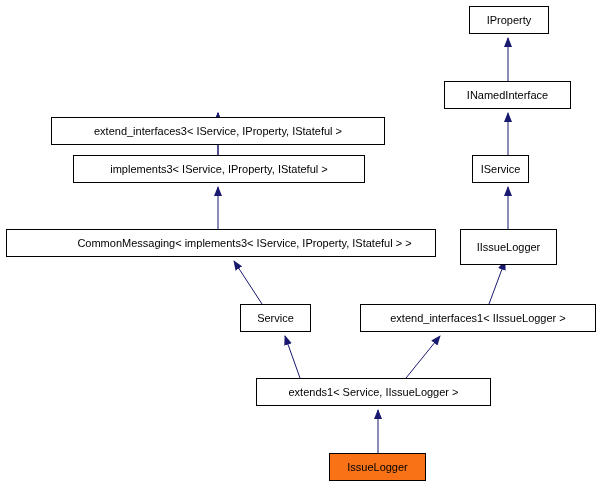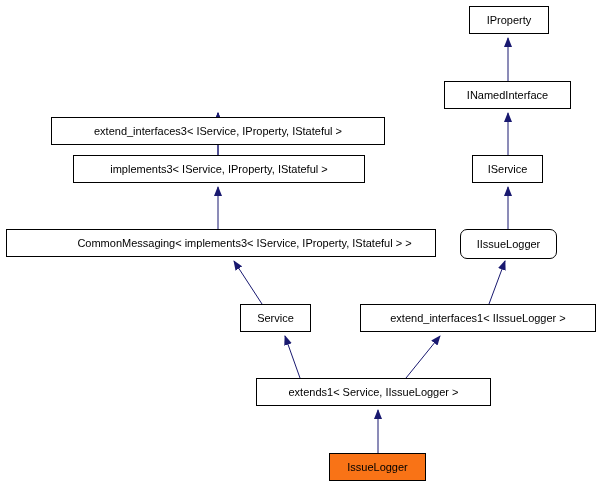--- a/index.html
+++ b/index.html
@@ -63,21 +63,21 @@
         <line x1="300" y1="378" x2="285" y2="336" stroke="#191970" stroke-width="1" marker-end="url(#arrowhead)"></line>
         <line x1="406" y1="378" x2="440" y2="336" stroke="#191970" stroke-width="1" marker-end="url(#arrowhead)"></line>
         <line x1="378" y1="453" x2="378" y2="410" stroke="#191970" stroke-width="1" marker-end="url(#arrowhead)"></line>
       </g>
   </svg>
   <div id="node-layer">
       <div class="node" style="left: 469px; top: 6px; width: 80px; height: 28px;">IProperty</div>
       <div class="node" style="left: 51px; top: 81px; width: 334px; height: 28px; margin-top: 36px;">extend_interfaces3&lt; IService, IProperty, IStateful &gt;</div>
       <div class="node" style="left: 444px; top: 81px; width: 127px; height: 28px; text-align: center;">INamedInterface</div>
       <div class="node" style="left: 73px; top: 155px; width: 292px; height: 28px;">implements3&lt; IService, IProperty, IStateful &gt;</div>
-      <div class="node" style="left: 472px; top: 155px; width: 71px; height: 28px;">IService</div>
+      <div class="node" style="left: 472px; top: 155px; width: 57px; height: 28px;">IService</div>
       <div class="node" style="left: 6px; top: 229px; width: 430px; height: 28px; padding-left: 47px;">CommonMessaging&lt; implements3&lt; IService, IProperty, IStateful &gt; &gt;</div>
-      <div class="node" style="left: 460px; top: 229px; width: 97px; height: 30px; border-radius: 7px;">IIssueLogger</div>
+      <div class="node" style="left: 460px; top: 229px; width: 97px; height: 36px;">IIssueLogger</div>
       <div class="node" style="left: 240px; top: 304px; width: 71px; height: 28px;">Service</div>
       <div class="node" style="left: 360px; top: 304px; width: 236px; height: 28px;">extend_interfaces1&lt; IIssueLogger &gt;</div>
       <div class="node" style="left: 256px; top: 378px; width: 235px; height: 28px;">extends1&lt; Service, IIssueLogger &gt;</div>
       <div class="node highlight" style="left: 329px; top: 453px; width: 97px; height: 28px;">IssueLogger</div>
     </div>
 </div>
 
 </body></html>

